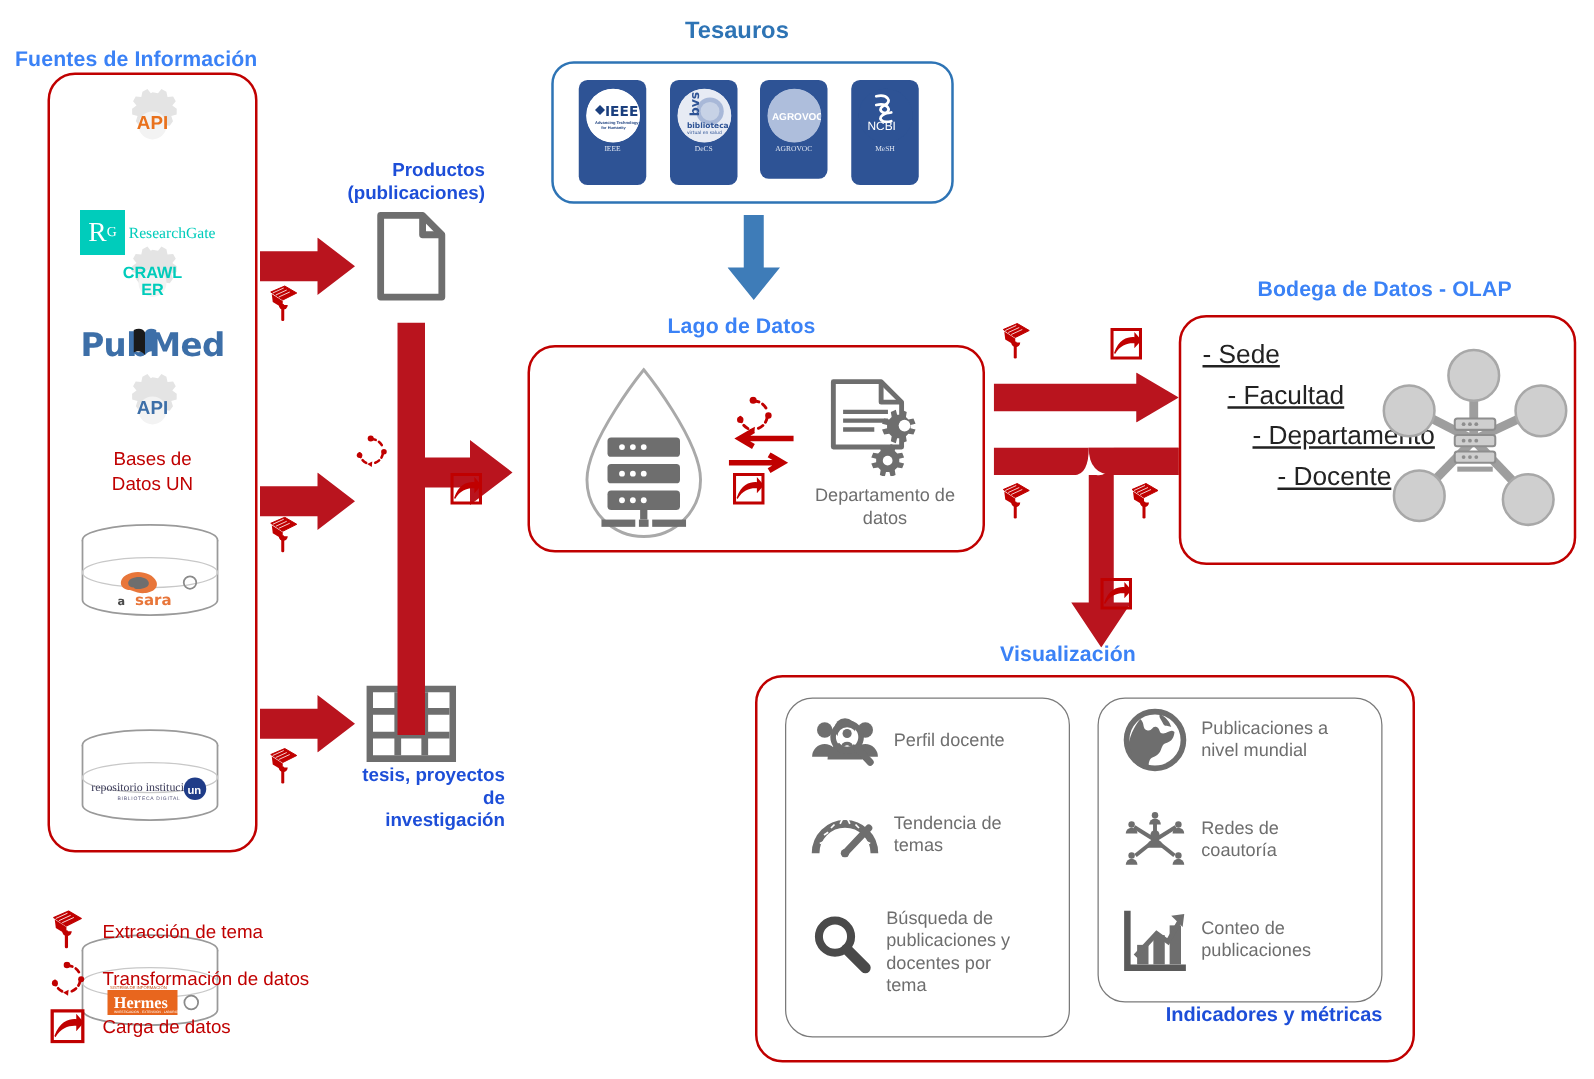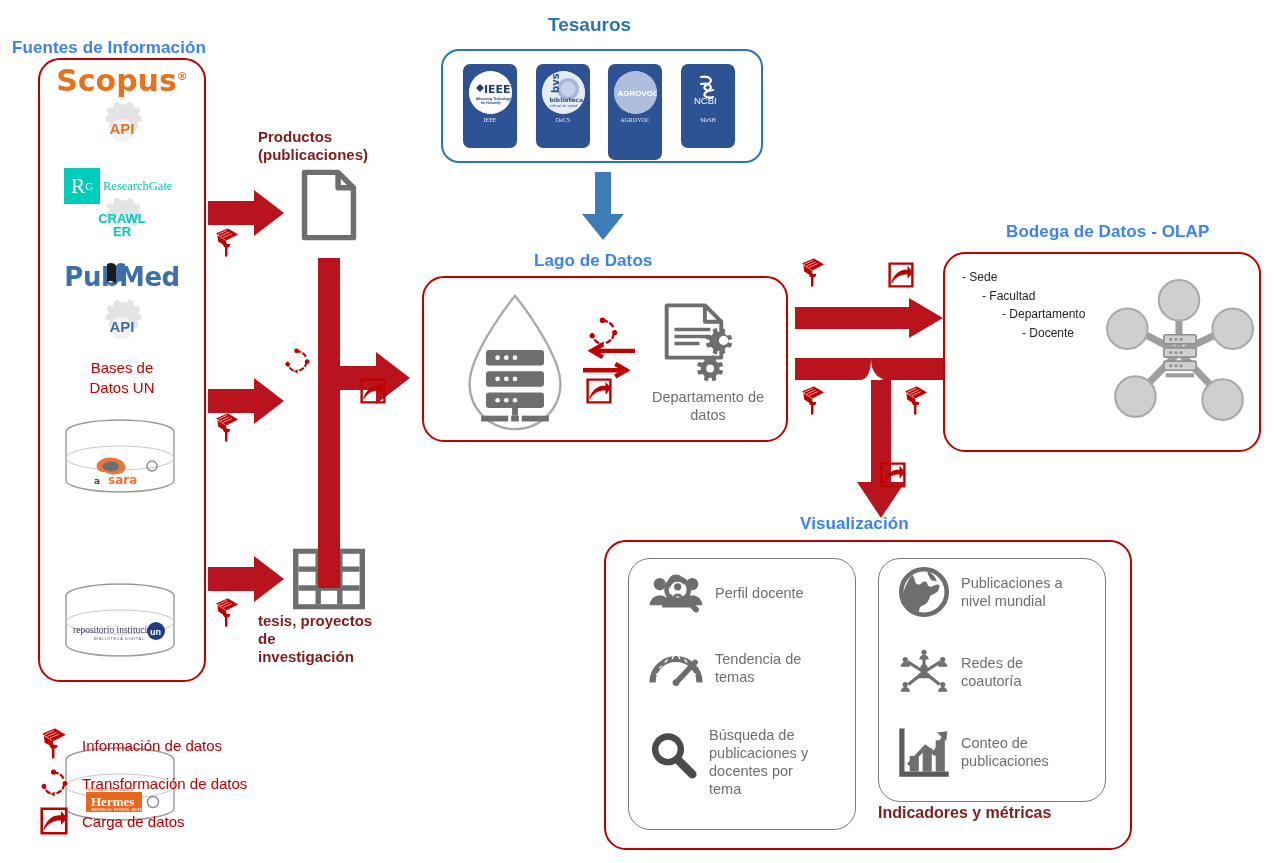--- a/index.html
+++ b/index.html
@@ -5,21 +5,21 @@
 <style>
   html,body{margin:0;padding:0;background:#fff;}
   body{
     width:1275px;height:863px;position:relative;overflow:hidden;
     font-family:"Liberation Sans","DejaVu Sans",sans-serif;
     color:#333;
   }
   .abs{position:absolute;}
   .ttl{font-weight:bold;color:#3b82f6;font-size:17px;letter-spacing:.1px;}
   .ttl-blue{font-weight:bold;color:#2E74B5;font-size:19px;}
-  .ttl-black{font-weight:bold;color:#7f1d1d;font-size:15px;text-align:left;line-height:1.2;}
+  .ttl-black{font-weight:bold;color:#1d4ed8;font-size:15px;text-align:right;line-height:1.2;}
   .redbox{border:2px solid #C00000;border-radius:22px;box-sizing:border-box;background:#fff;}
   .bluebox{border:2px solid #2E74B5;border-radius:18px;box-sizing:border-box;background:#fff;}
   .graybox{border:1.5px solid #7A7A7A;border-radius:22px;box-sizing:border-box;background:#fff;}
   .greytxt{color:#6E6E6E;font-size:14.5px;line-height:1.25;}
   .src-label{color:#C00000;font-size:15px;text-align:center;line-height:1.3;}
   
   .gear{position:relative;}
   .gear svg{display:block;}
   .gear .gtxt{
     position:absolute;left:0;right:0;top:50%;transform:translateY(-50%);
@@ -29,21 +29,21 @@
   .cyl{position:relative;}
   
   .th-card{
     background:#2E5395;border-radius:7px;
     display:flex;flex-direction:column;align-items:center;justify-content:flex-start;
     box-sizing:border-box;padding-top:7px;
   }
   .th-badge{border-radius:50%;display:flex;align-items:center;justify-content:center;overflow:hidden;}
   .th-name{color:#dfe6f2;font-size:6px;margin-top:3px;font-family:"Liberation Serif",serif;}
   
-  .olap-list{color:#222;font-size:12px;line-height:1.55;}
+  .olap-list{color:#222;font-size:21px;line-height:1.55;text-decoration:underline;}
   
   .vrow{display:flex;align-items:center;gap:11px;}
   .vrow .vicon{flex:0 0 auto;display:flex;align-items:center;justify-content:center;}
   
   .lgrow{display:flex;align-items:center;gap:14px;}
   .lgtxt{color:#C00000;font-size:15px;}
 </style>
 </head>
 <body>
 
@@ -253,23 +253,20 @@
       <circle cx="50" cy="59" r="19" fill="#F3F3F3"></circle>
     </symbol>
   </defs>
 </svg>
 
 <div class="abs ttl" style="left:12px;top:38px;">Fuentes de Información</div>
 
 <div class="abs redbox" style="left:38px;top:58px;width:168px;height:624px;"></div>
 
 <div class="abs" style="left:48px;top:66px;width:148px;height:110px;">
-  <div style="text-align:center;font-size:30px;font-weight:600;color:#E9711C;font-family:'DejaVu Sans',sans-serif;line-height:1;">
-    <span>Scopus</span><span style="font-size:11px;vertical-align:super;">®</span>
-  </div>
   <div class="gear" style="width:66px;height:66px;margin:-4px auto 0;">
     <svg width="66" height="66" viewBox="0 0 100 112">
         <use href="#ic-gear"></use>
       </svg>
     <div class="gtxt" style="color:#E9711C;top:56%;">API</div>
   </div>
 </div>
 
 <div class="abs" style="left:48px;top:168px;width:148px;height:100px;">
   <div style="display:flex;align-items:center;justify-content:flex-start;padding-left:16px;">
@@ -448,21 +445,21 @@
         <text x="17" y="22" font-family="DejaVu Sans" font-size="10" font-weight="bold" fill="#2E5395" transform="rotate(-90 17 22)">bvs</text>
         <text x="7.5" y="31" font-family="DejaVu Sans" font-size="6" font-weight="bold" fill="#2E5395">biblioteca</text>
         <text x="7.5" y="36" font-family="DejaVu Sans" font-size="3.6" fill="#2E5395">virtual en salud</text>
       </svg>
     </div>
     <div class="th-name">DeCS</div>
   </div>
 </div>
 
 <div class="abs" style="left:608px;top:64px;width:54px;height:84px;">
-  <div class="th-card" style="width:54px;height:96px;align-items:center;">
+  <div class="th-card" style="width:54px;height:79px;align-items:center;">
     <div class="th-badge" style="width:43px;height:43px;background:#AEBEDC;">
       <svg width="43" height="43" viewBox="0 0 43 43">
         <circle cx="21.5" cy="21.5" r="21.5" fill="#AEBEDC"></circle>
         <text x="3.5" y="25" font-family="Liberation Sans" font-size="8" font-weight="bold" fill="#fff">AGROVOC</text>
       </svg>
     </div>
     <div class="th-name">AGROVOC</div>
   </div>
 </div>
 
@@ -659,21 +656,21 @@
 </div>
 <div class="abs ttl-black" style="left:878px;top:803px;width:228px;font-size:16px;">Indicadores y métricas</div>
 
 <div class="abs" style="left:40px;top:726px;width:290px;">
   <div class="lgrow" style="height:38px;">
     <span style="width:28px;height:34px;display:inline-block;">
       <svg width="28" height="34" viewBox="0 0 64 80">
           <use href="#ic-funnel"></use>
         </svg>
     </span>
-    <span class="lgtxt">Información de datos</span>
+    <span class="lgtxt">Extracción de tema</span>
   </div>
   <div class="lgrow" style="height:38px;">
     <span style="width:28px;height:28px;display:inline-block;">
       <svg width="28" height="28" viewBox="0 0 64 64">
           <use href="#ic-cycle"></use>
         </svg>
     </span>
     <span class="lgtxt">Transformación de datos</span>
   </div>
   <div class="lgrow" style="height:38px;">

